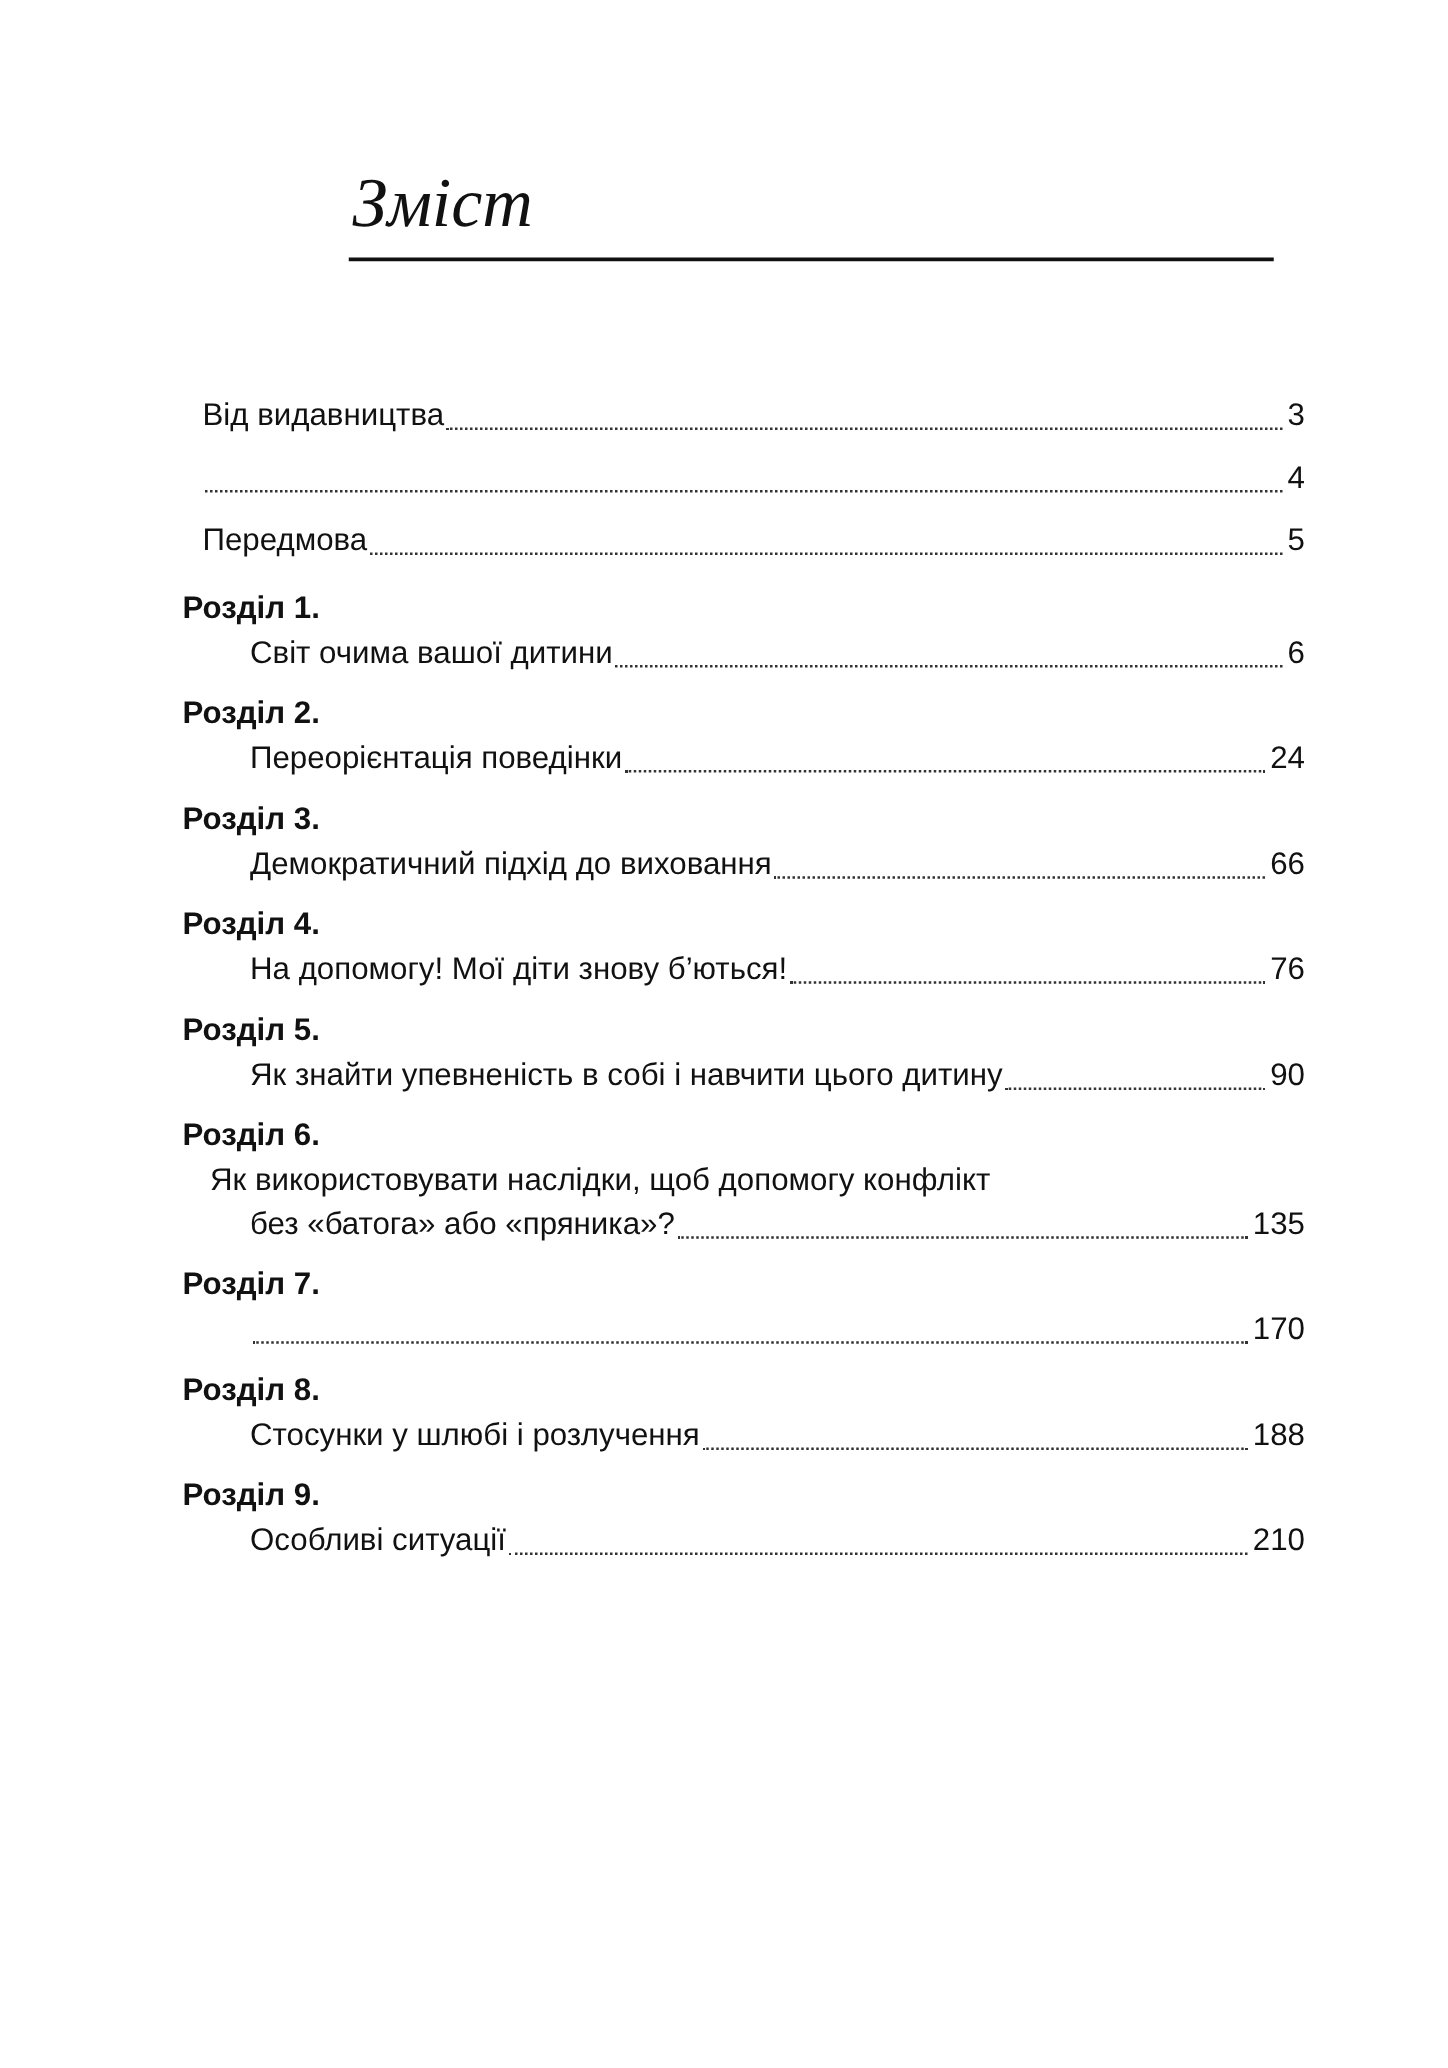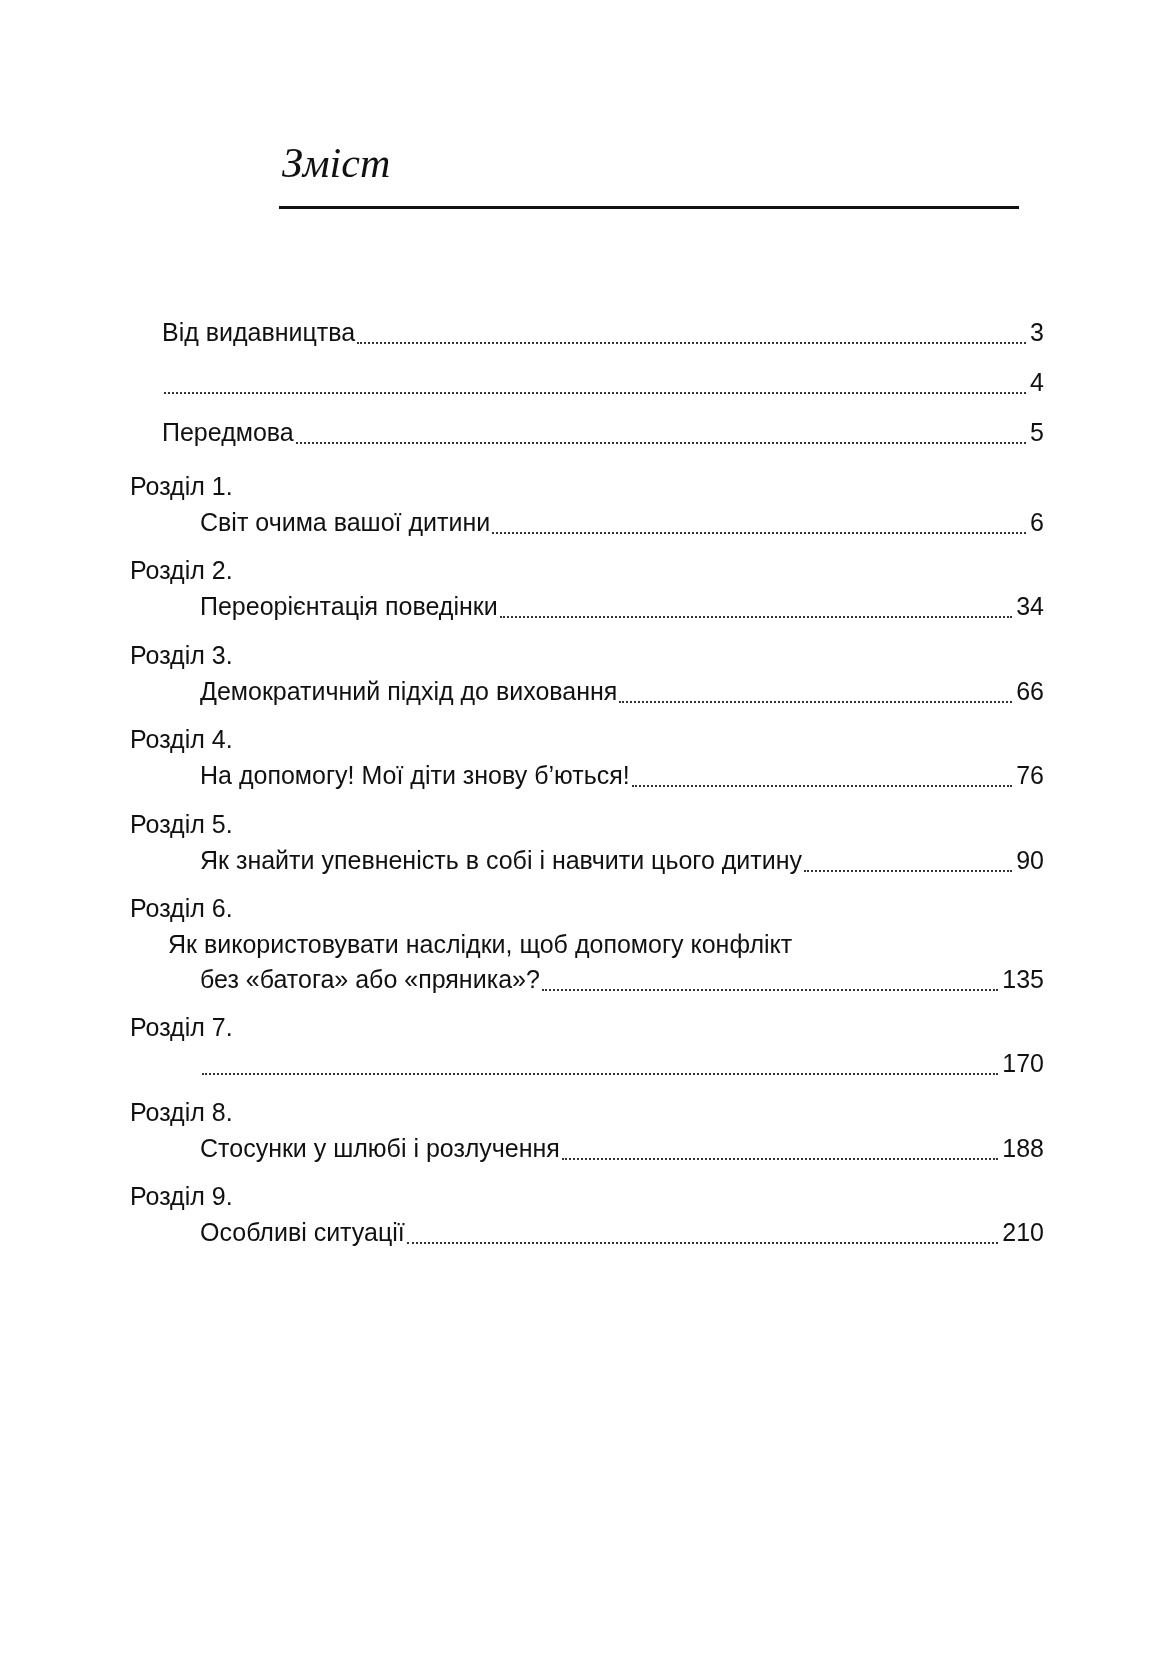--- a/index.html
+++ b/index.html
@@ -1,41 +1,41 @@
 <!DOCTYPE html>
 <html><head>
   <meta charset="utf-8">
   <style>
     html, body { margin: 0; padding: 0; background: #ffffff; }
     body { width: 1158px; height: 1654px; position: relative; overflow: hidden; color: #111; }
     .title {
       position: absolute; left: 282px; top: 128px;
       font-family: "Liberation Serif", "DejaVu Serif", serif;
-      font-style: italic; font-size: 42px; line-height: 70px; color: #111;
+      font-style: italic; font-size: 56px; line-height: 70px; color: #111;
     }
     .title-rule {
       position: absolute; left: 279px; top: 206px; width: 740px; height: 3px; background: #111;
     }
     .toc {
       position: absolute; left: 130px; top: 0; width: 882px;
       font-family: "Liberation Sans", "DejaVu Sans", sans-serif;
       font-size: 25px; color: #111;
     }
     .row {
       position: absolute; left: 0; width: 882px; height: 34px;
       display: flex; align-items: baseline; white-space: nowrap; margin-left: 32px;
     }
     .row.sub { left: 38px; width: 844px; text-align: right; }
     .row .t { flex: 0 0 auto; }
     .row .dots {
       flex: 1 1 auto; overflow: hidden; margin: 0 4px 0 2px;
       border-bottom: 2px dotted #333; height: 0; align-self: flex-end; margin-bottom: 8px;
     }
     .row .p { flex: 0 0 auto; }
-    .head { position: absolute; left: 0; height: 34px; white-space: nowrap; }
+    .head { position: absolute; left: 16px; height: 34px; white-space: nowrap; font-weight: bold; }
     .plain { position: absolute; left: 38px; height: 34px; white-space: nowrap; }
   </style>
 </head>
 <body>
 
 <div class="title">Зміст</div>
 <div class="title-rule"></div>
 
 <div class="toc">
 
@@ -58,21 +58,21 @@
   <div class="row sub" style="top:508px">
     <span class="t">Світ очима вашої дитини</span>
     <span class="dots"></span>
     <span class="p">6</span>
   </div>
 
   <div class="head" style="top:556px">Розділ 2.</div>
   <div class="row sub" style="top:592px">
     <span class="t">Переорієнтація поведінки</span>
     <span class="dots"></span>
-    <span class="p">34</span>
+    <span class="p">24</span>
   </div>
 
   <div class="head" style="top:641px">Розділ 3.</div>
   <div class="row sub" style="top:677px">
     <span class="t">Демократичний підхід  до виховання</span>
     <span class="dots"></span>
     <span class="p">66</span>
   </div>
 
   <div class="head" style="top:725px">Розділ 4.</div>

